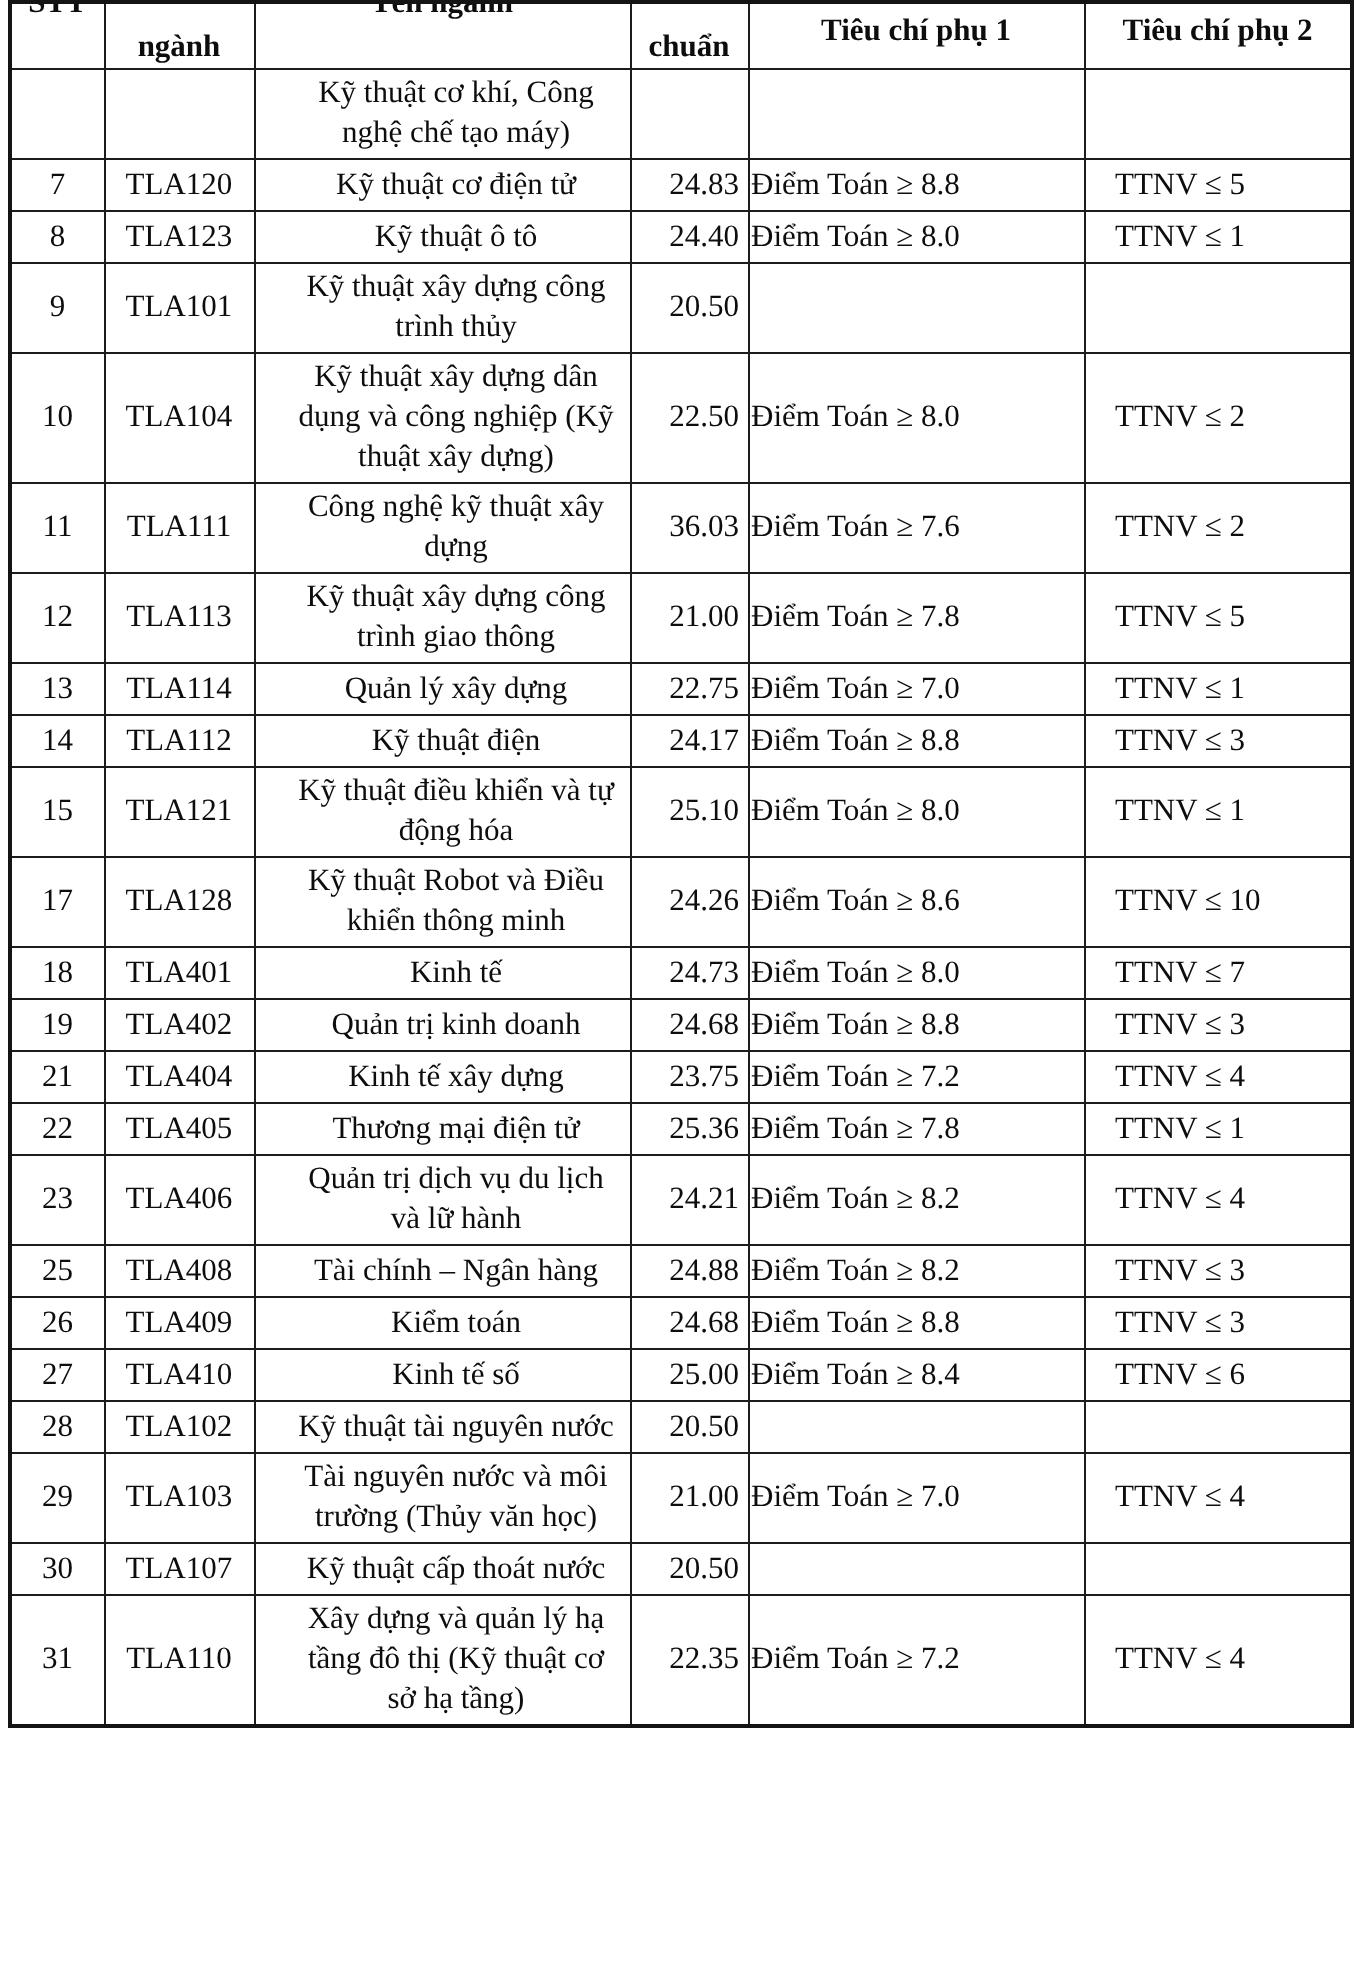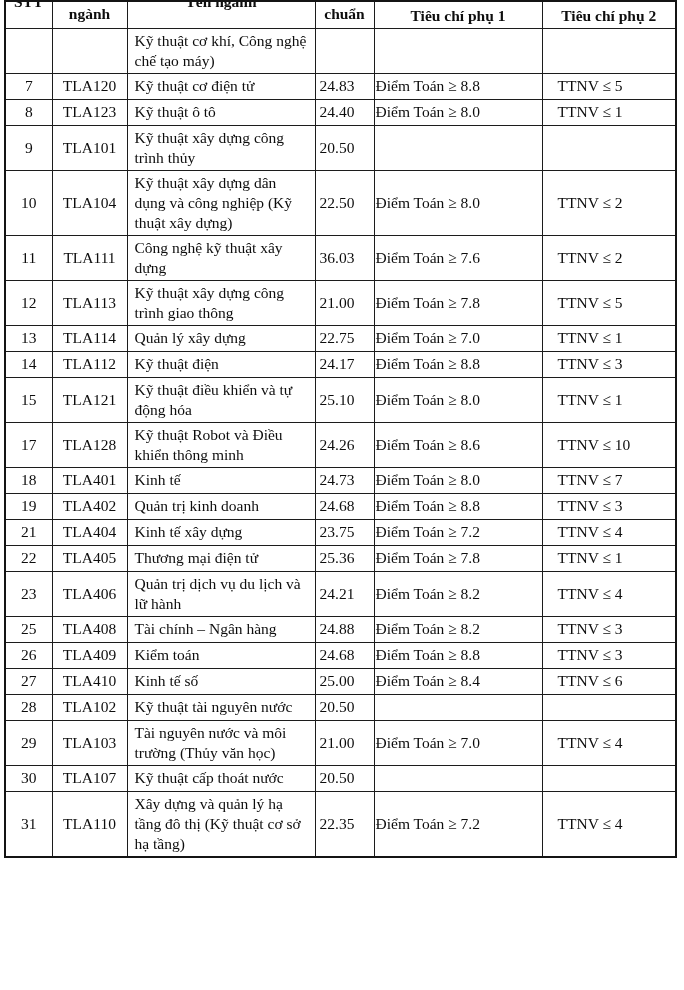--- a/index.html
+++ b/index.html
@@ -32,27 +32,27 @@
   
   thead th {
     font-weight: bold;
     height: 27px;
     vertical-align: top;
     text-align: center;
     padding: 0 2px;
     border-top: 2px solid #141414;
   }
   .hclip { margin-top: -10px; }  
-  .hfull { margin-top: 2px; }    
+  .hfull { margin-top: 12px; }    
   .hmid  { margin-top: 4px; }    
   tbody td { height: 26px; padding: 2px 4px; }
   td.c-stt   { text-align: center; }
   td.c-code  { text-align: center; }
-  td.c-name  { text-align: left; padding-left: 7px; padding-right: 5px; }
-  td.c-score { text-align: left; }
+  td.c-name  { text-align: center; padding-left: 19px; padding-right: 5px; }
+  td.c-score { text-align: right; }
   td.c-tc1   { text-align: left; padding-left: 1px; }
   td.c-tc2   { text-align: left; padding-left: 15px; }
 </style>
 </head>
 <body>
 
 <div class="page">
   <table class="scores">
     <colgroup>
       <col style="width:47px">

